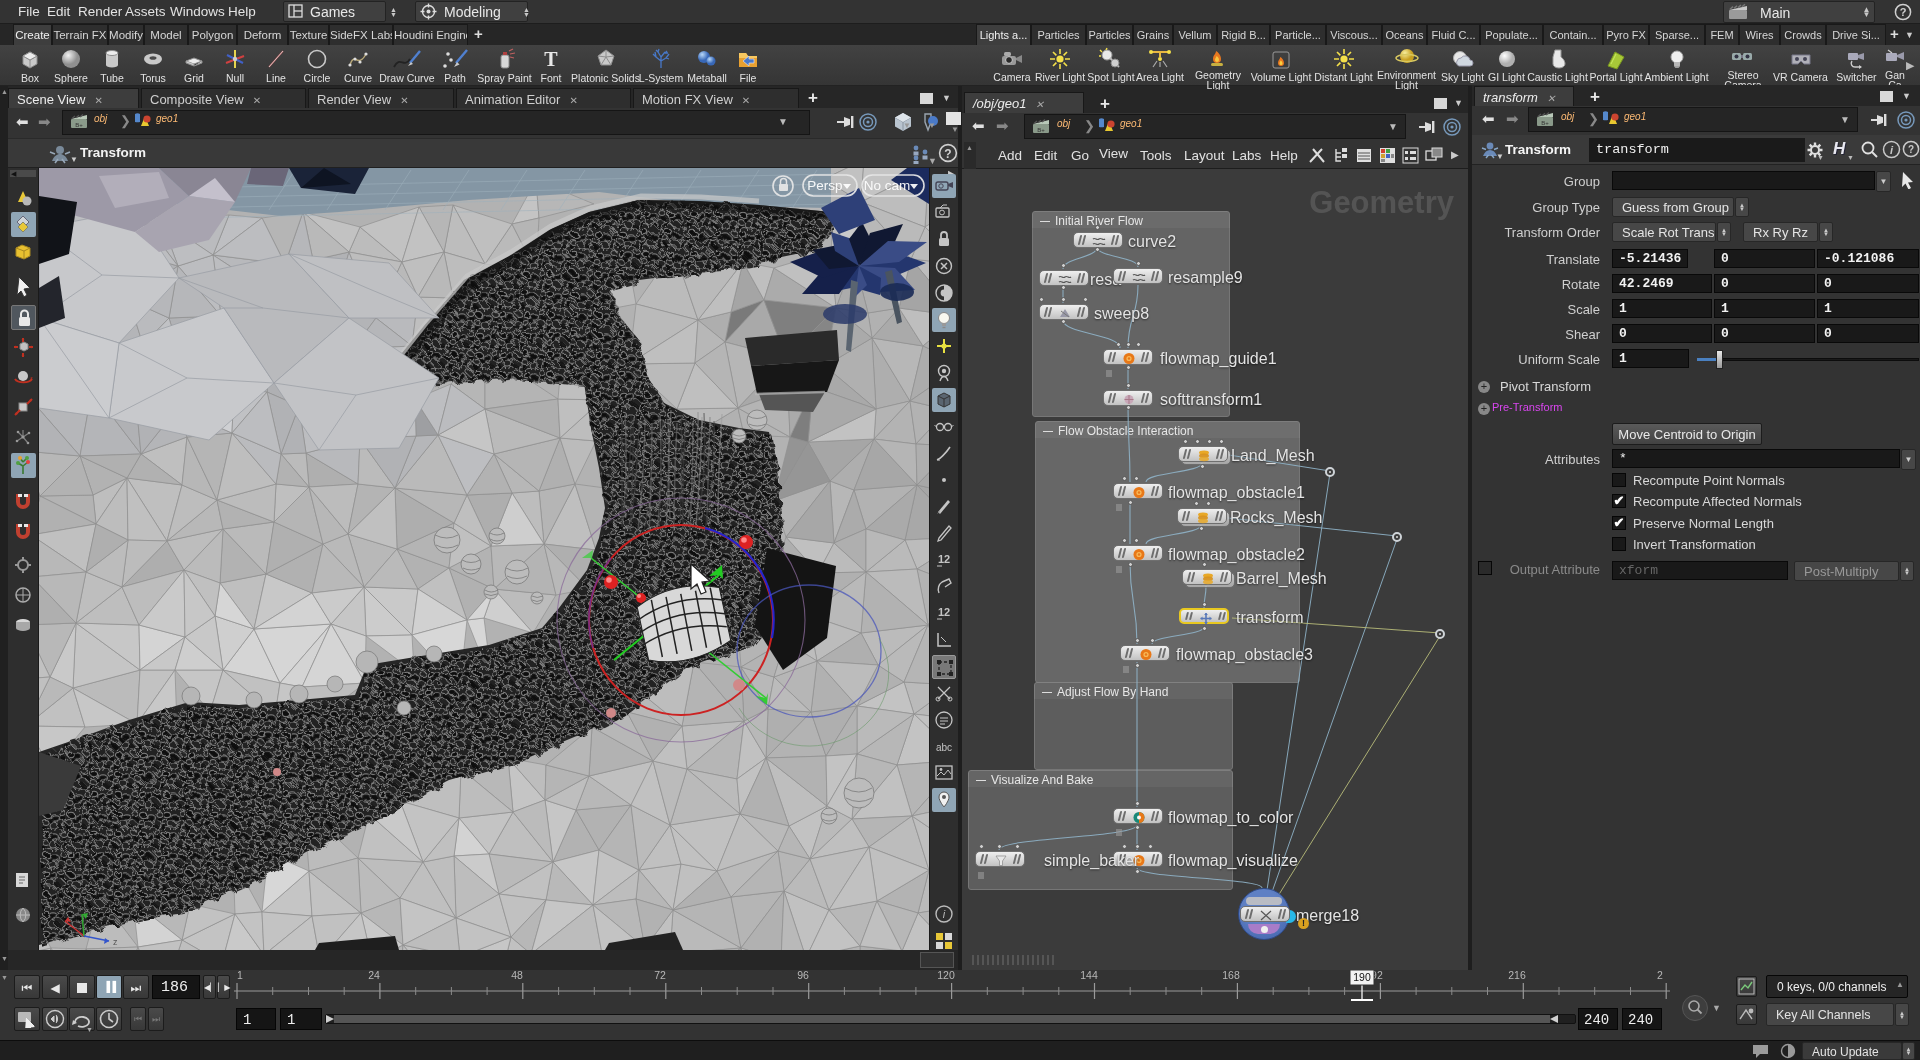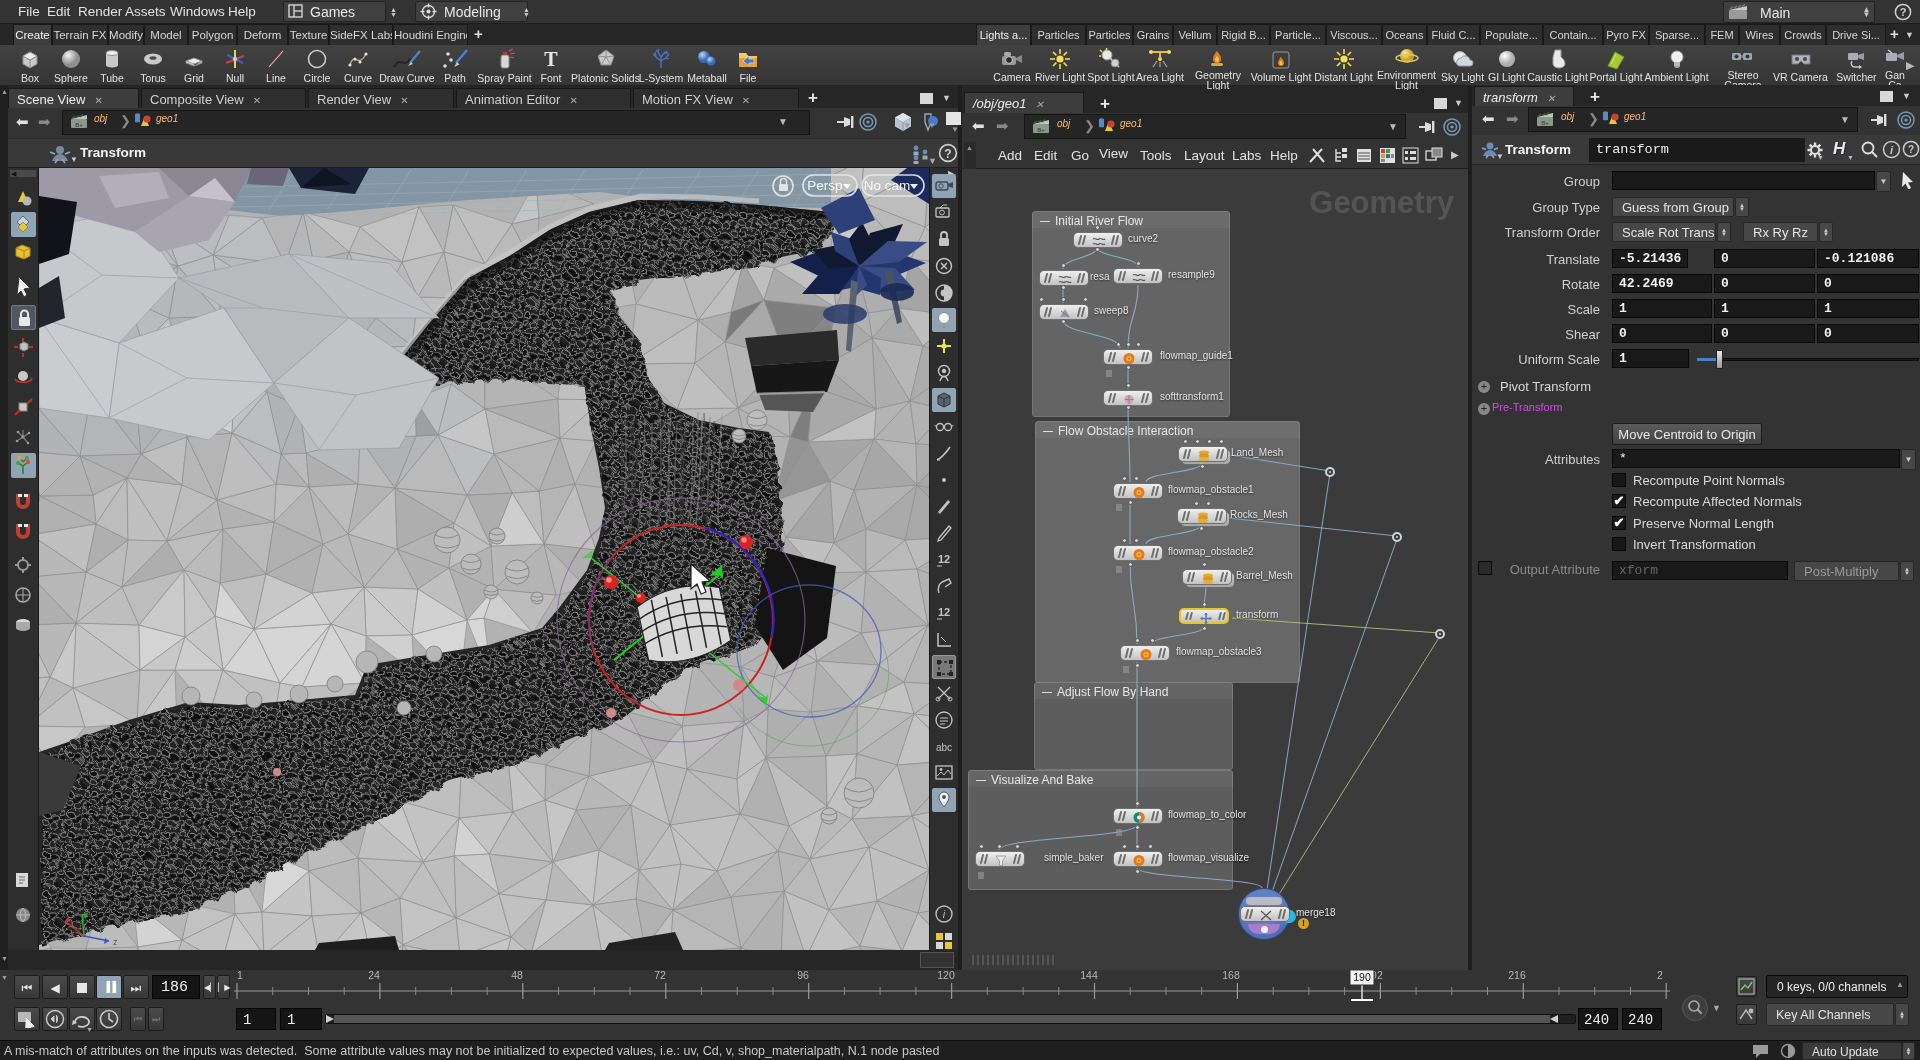--- a/index.html
+++ b/index.html
@@ -35,21 +35,21 @@
 .pdrop{position:absolute;background:#474747;border:1px solid #272727;border-radius:2px;color:#e4e4e4;font-size:13px;height:20px;padding:2px 0 0 9px;}
 .pspin{position:absolute;width:14px;height:20px;background:#474747;border:1px solid #272727;border-radius:2px;color:#ccc;
   display:flex;flex-direction:column;align-items:center;justify-content:center;font-size:6px;line-height:4px;}
 .cbox{position:absolute;width:14px;height:14px;background:#191919;border:1px solid #060606;color:#fff;font-size:13px;line-height:12px;text-align:center;font-weight:bold;}
 .cblab{position:absolute;color:#d8d8d8;font-size:13px;}
 
 .netbox{position:absolute;border-radius:3px;}
 .nbtitle{position:absolute;color:#e6e6e6;font-size:12px;white-space:nowrap;}
 .node{position:absolute;width:50px;height:16px;border-radius:5px;background:linear-gradient(#efefef,#c2c2c2);border:1px solid #6f6f6f;}
 .node i{position:absolute;top:2px;bottom:2px;width:2px;background:#6d6d6d;border-radius:1px;transform:skewX(-14deg);}
-.nlab{position:absolute;color:#e4e4e4;font-size:10px;white-space:nowrap;text-shadow:0 1px 2px rgba(0,0,0,.6);}
+.nlab{position:absolute;color:#e4e4e4;font-size:16px;white-space:nowrap;text-shadow:0 1px 2px rgba(0,0,0,.6);}
 .ndot{position:absolute;width:5px;height:5px;border-radius:50%;background:#cfcfcf;border:1px solid #555;}
 
 .pbtn{position:absolute;background:linear-gradient(#4a4a4a,#383838);border:1px solid #1c1c1c;border-radius:2px;color:#e8e8e8;text-align:center;}
 .dfield{position:absolute;background:#151515;border:1px solid #060606;color:#efefef;font-family:"Liberation Mono",monospace;}
 </style></head><body>
 <div id="root">
 <div id="menubar" class="abs">
       <div class="mi" style="left:18px">File</div>
       <div class="mi" style="left:47px">Edit</div>
       <div class="mi" style="left:78px">Render</div>
@@ -2301,21 +2301,20 @@
       <svg class="abs" style="left:1738px;top:36px" width="17" height="17">
         <path d="M2 13L8 4l6 9" fill="none" stroke="#bbb" stroke-width="1.4"></path>
         <circle cx="13" cy="5" r="2.4" fill="#bbb"></circle>
       </svg>
       <div class="dfield" style="left:1766px;top:5px;width:142px;height:23px;font-family:'Liberation Sans';font-size:12px;padding:4px 0 0 10px;background:#252525;border-radius:2px">0 keys, 0/0 channels</div>
       <div class="abs" style="left:1896px;top:10px;color:#999;font-size:8px">▲</div>
       <div class="pdrop" style="left:1766px;top:33px;width:128px;height:23px;font-size:12.5px;padding-top:4px">Key All Channels</div>
       <div class="pspin" style="left:1895px;top:33px;width:14px;height:23px">▲<span>▼</span></div>
     </div>
     <div class="abs" style="left:0;top:1040px;width:1920px;height:20px;background:#1f1f1f;border-top:1px solid #0d0d0d">
-      <div class="abs" style="left:4px;top:3px;color:#c8c8c8;font-size:12.5px">A mis-match of attributes on the inputs was detected.&nbsp; Some attribute values may not be initialized to expected values, i.e.: uv, Cd, v, shop_materialpath, N.1 node pasted</div>
       <svg class="abs" style="left:1752px;top:3px" width="18" height="15">
         <path d="M1 1h15v9H8l-4 4v-4H1z" fill="#9a9a9a"></path>
       </svg>
       <svg class="abs" style="left:1780px;top:2px" width="16" height="16">
         <circle cx="8" cy="8" r="6.5" fill="none" stroke="#999" stroke-width="1.4"></circle>
         <path d="M8 1.5a6.5 6.5 0 0 1 0 13z" fill="#999"></path>
       </svg>
       <div class="pdrop" style="left:1802px;top:1px;width:100px;height:18px;font-size:12px;padding-top:2px;background:#3a3a3a">Auto Update</div>
       <div class="pspin" style="left:1902px;top:1px;width:13px;height:18px">▲<span>▼</span></div>
     </div>

